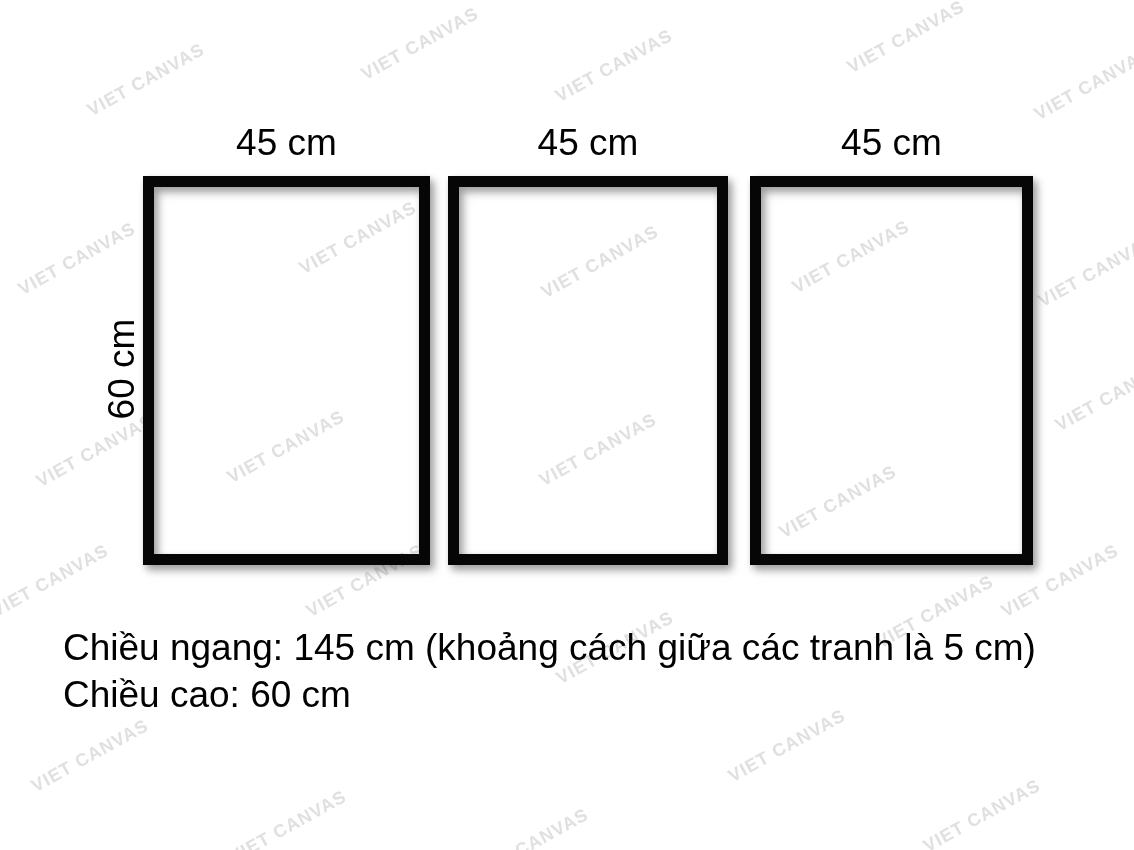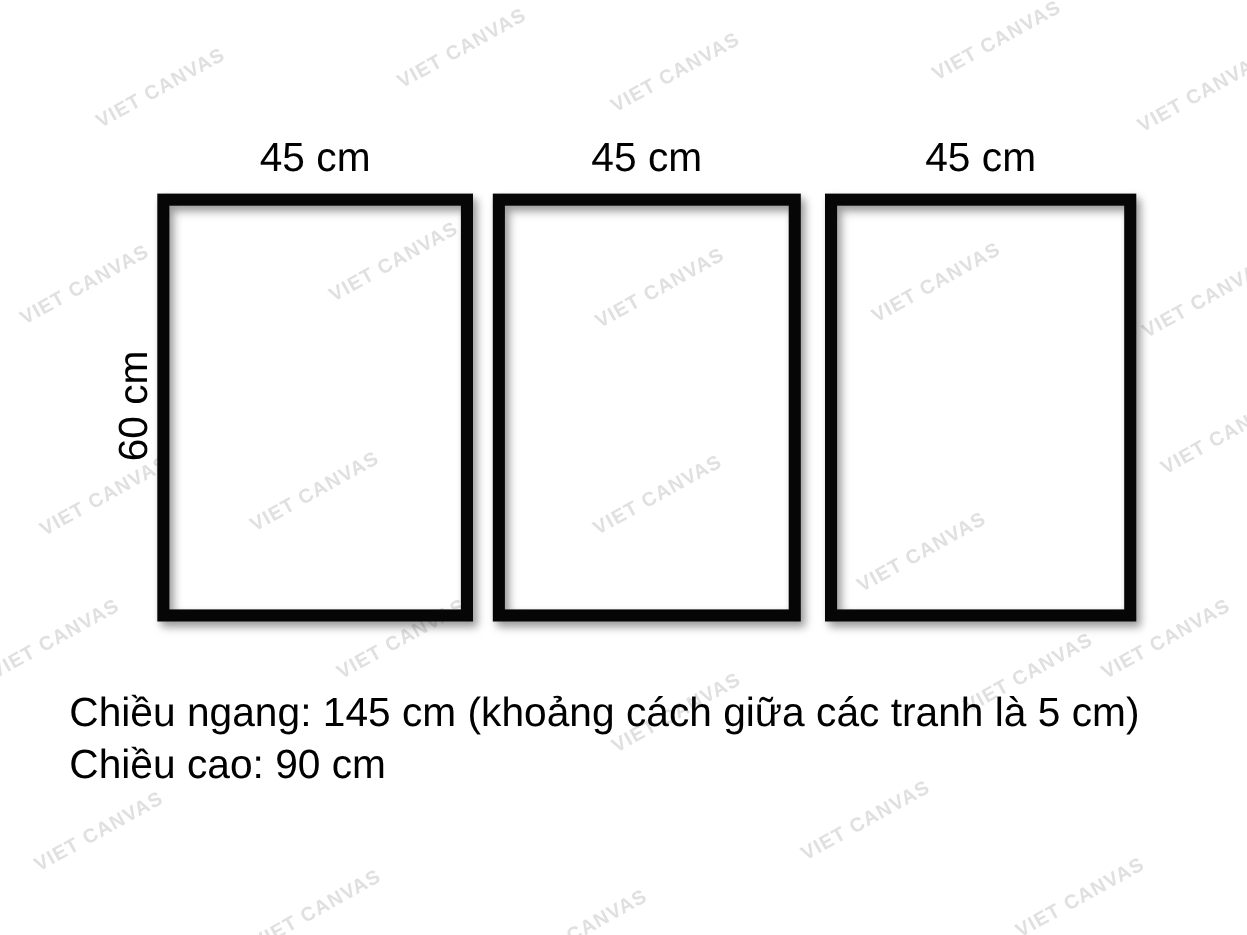--- a/index.html
+++ b/index.html
@@ -115,16 +115,16 @@
   <div class="dim-label-top" id="label-top-3">45 cm</div>
 
   <div class="dim-label-side">60 cm</div>
 
   <div class="frame" id="frame-1"></div>
   <div class="frame" id="frame-2"></div>
   <div class="frame" id="frame-3"></div>
 
   <div class="caption">
     <div>Chiều ngang: 145 cm (khoảng cách giữa các tranh là 5 cm)</div>
-    <div>Chiều cao: 90 cm</div>
+    <div>Chiều cao: 60 cm</div>
   </div>
 
 </div>
 
 </body></html>

